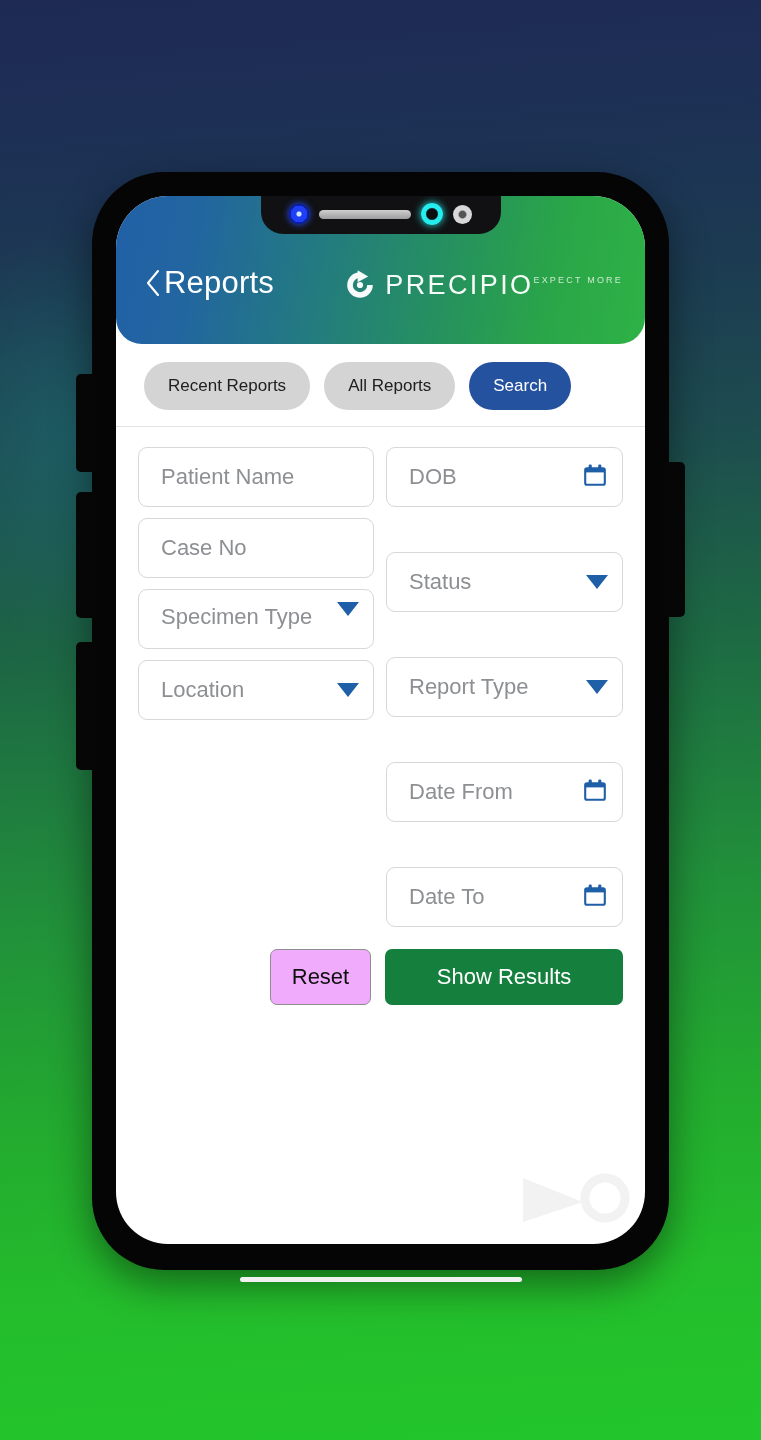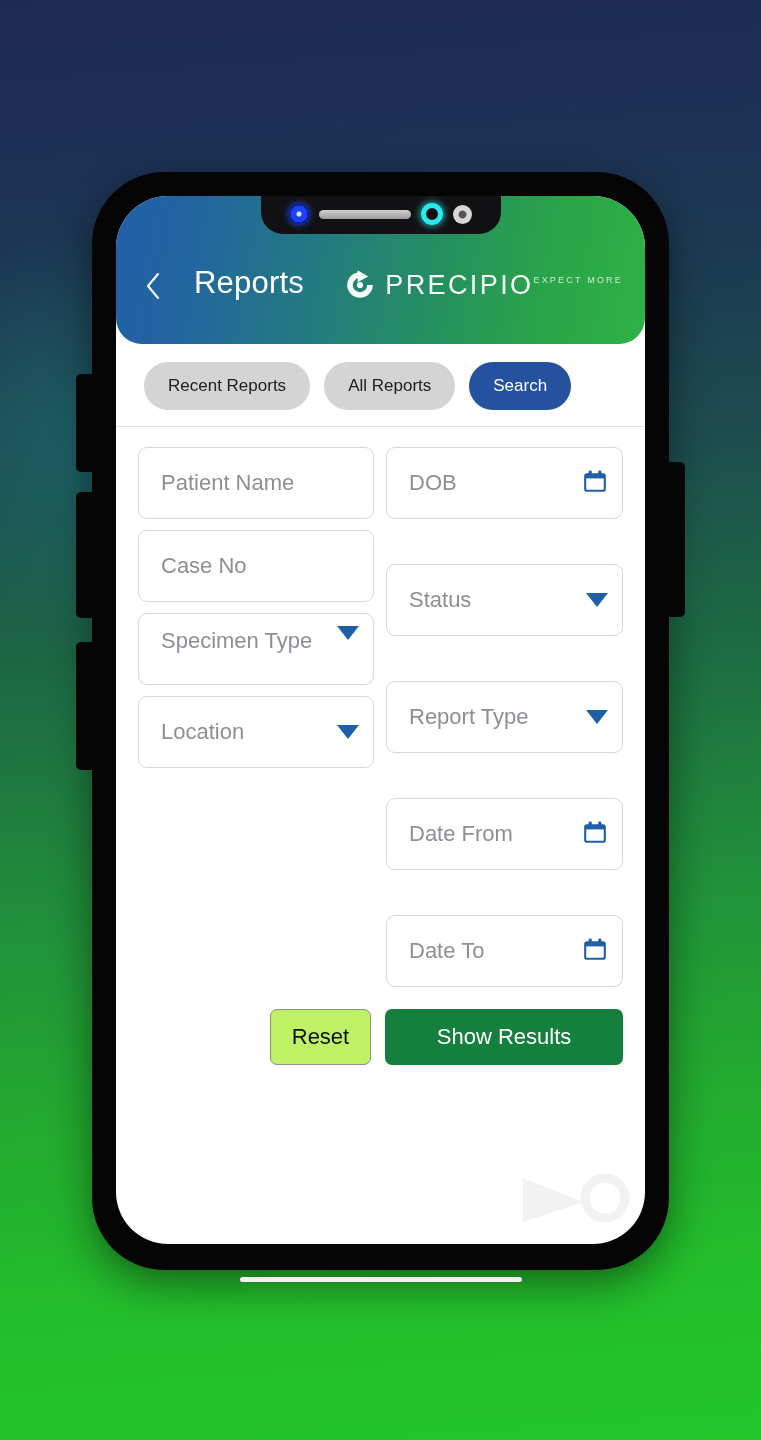--- a/index.html
+++ b/index.html
@@ -102,21 +102,21 @@
   
   .app-header {
     position: relative;
     height: 148px;
     background: linear-gradient(100deg, #2160a8 0%, #22669f 16%, #237c7e 40%, #26935c 64%, #2aa648 82%, #2eb246 100%);
     border-radius: 0 0 26px 26px;
     display: flex;
     align-items: center;
     padding: 0 22px 0 26px;
   }
-  .hdr-left { display: flex; align-items: flex-end; gap: 30px; margin-top: 26px; }
+  .hdr-left { display: flex; align-items: center; gap: 0; margin-top: 26px; }
   .back-chevron {
     width: 22px; height: 30px;
     position: relative;
     cursor: pointer;
   }
   .back-chevron svg { display: block; }
   .page-title {
     color: #fff;
     font-size: 31px;
     letter-spacing: .2px;
@@ -176,21 +176,21 @@
     padding: 20px 22px 0 22px;
     display: flex;
     gap: 12px;
   }
   .col { display: flex; flex-direction: column; gap: 11px; }
   .col.left { width: 236px; }
   .col.right { width: 237px; gap: 45px; }
 
   .field {
     position: relative;
-    height: 72px;
+    height: 60px;
     border: 1px solid #d5d7da;
     border-radius: 9px;
     background: #fff;
     display: flex;
     align-items: center;
     padding: 0 14px 0 22px;
     overflow: hidden;
     cursor: text;
   }
   .field.tall-text { align-items: flex-start; padding-top: 12px; }
@@ -216,21 +216,21 @@
 
   
   .actions {
     display: flex;
     gap: 14px;
     justify-content: flex-end;
     padding: 22px 22px 0 22px;
   }
   .btn-reset {
     width: 101px; height: 56px;
-    background: #bef264;
+    background: #f0abfc;
     border: 1px solid #8e8e8e;
     border-radius: 7px;
     font-size: 22px;
     font-family: inherit;
     color: #101010;
     cursor: pointer;
   }
   .btn-show {
     width: 238px; height: 56px;
     background: #15803d;

